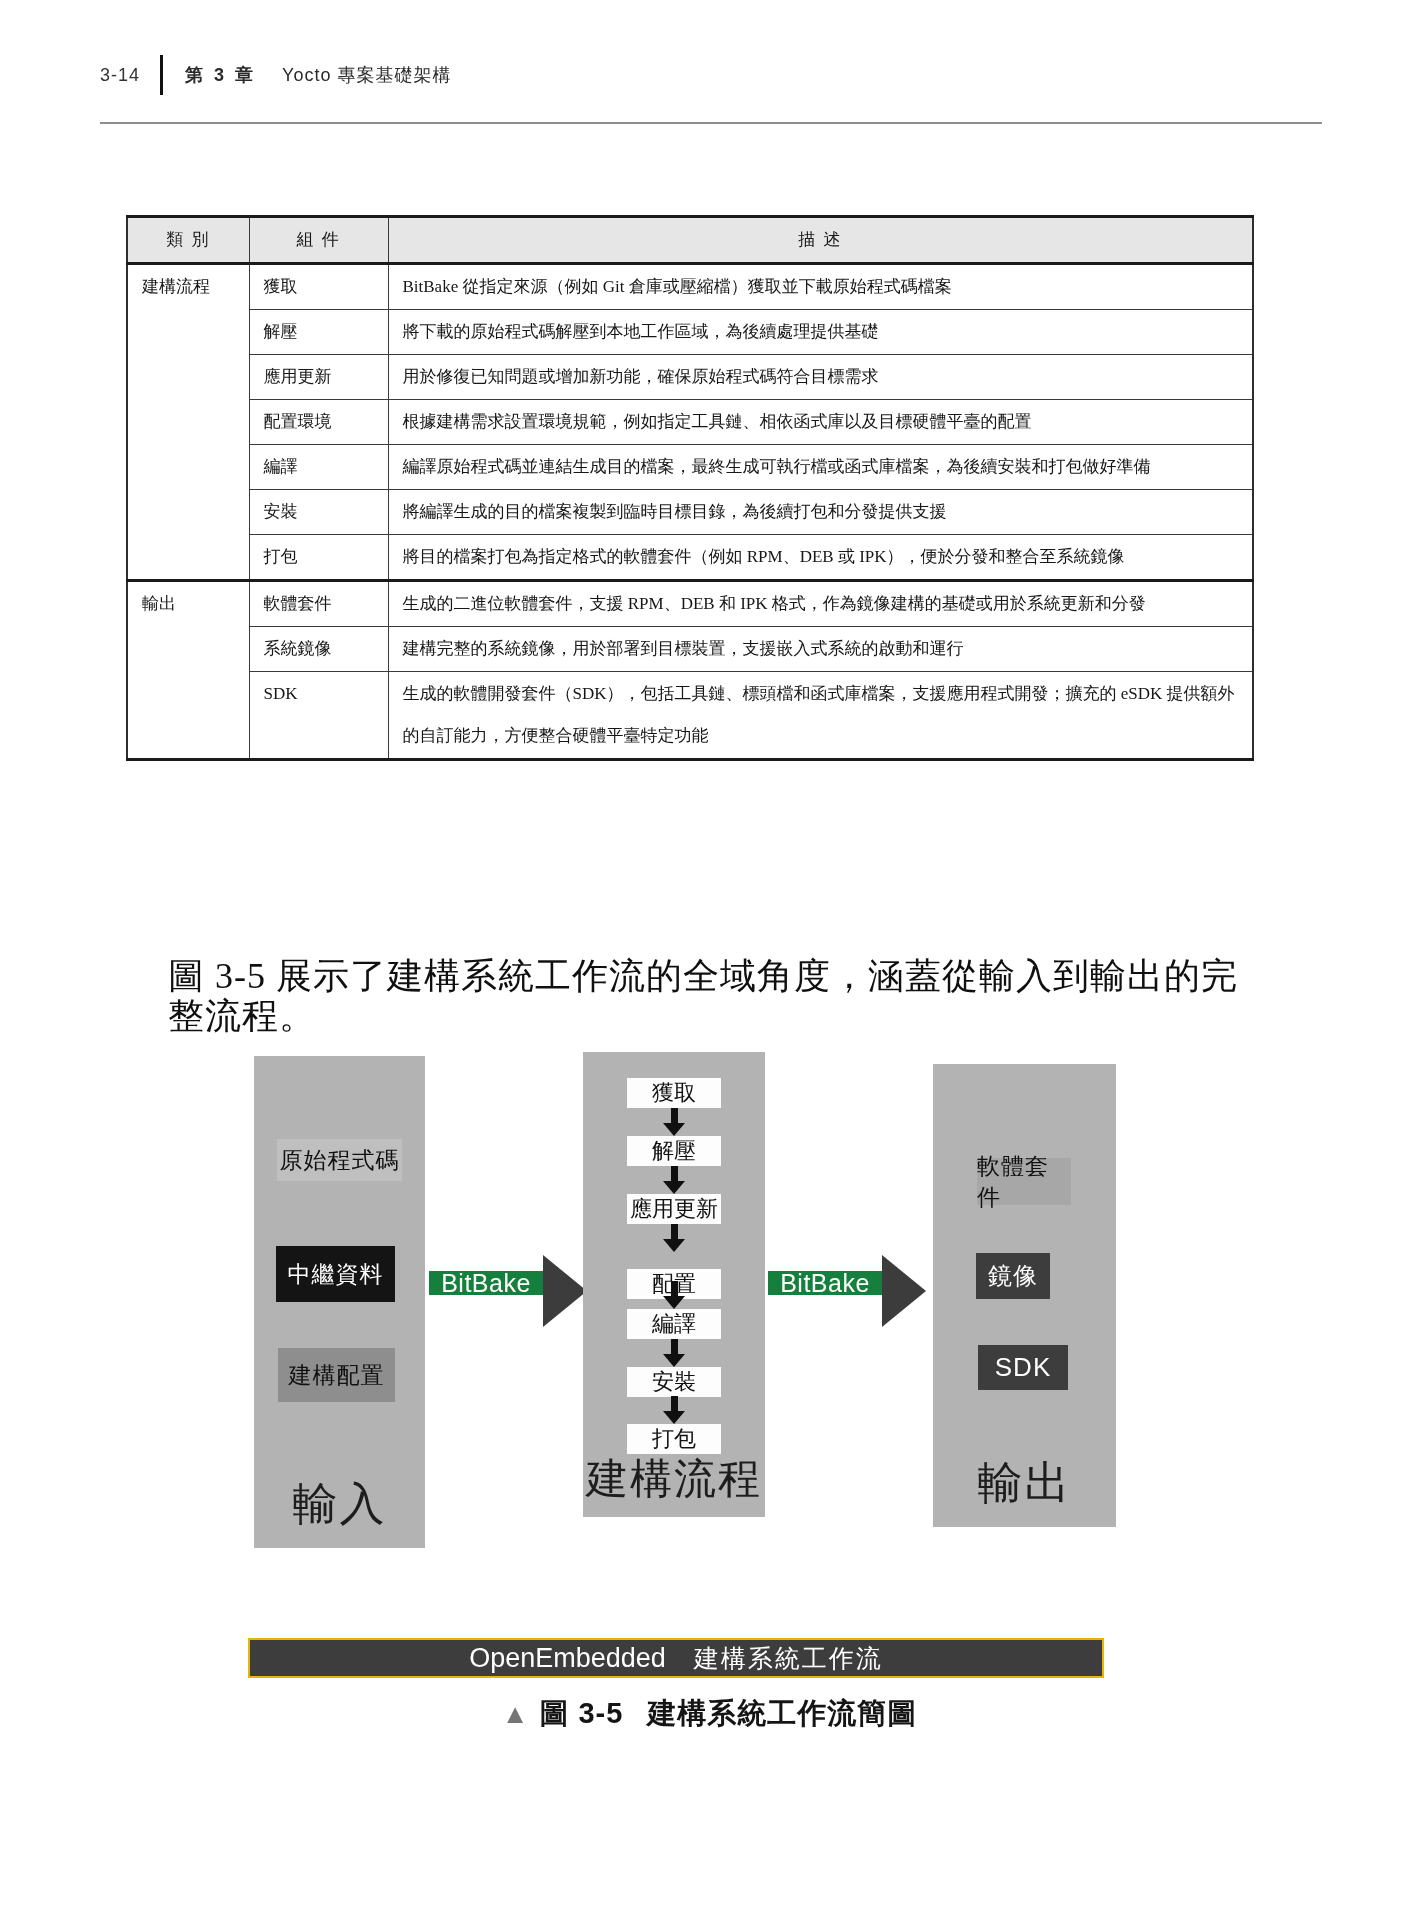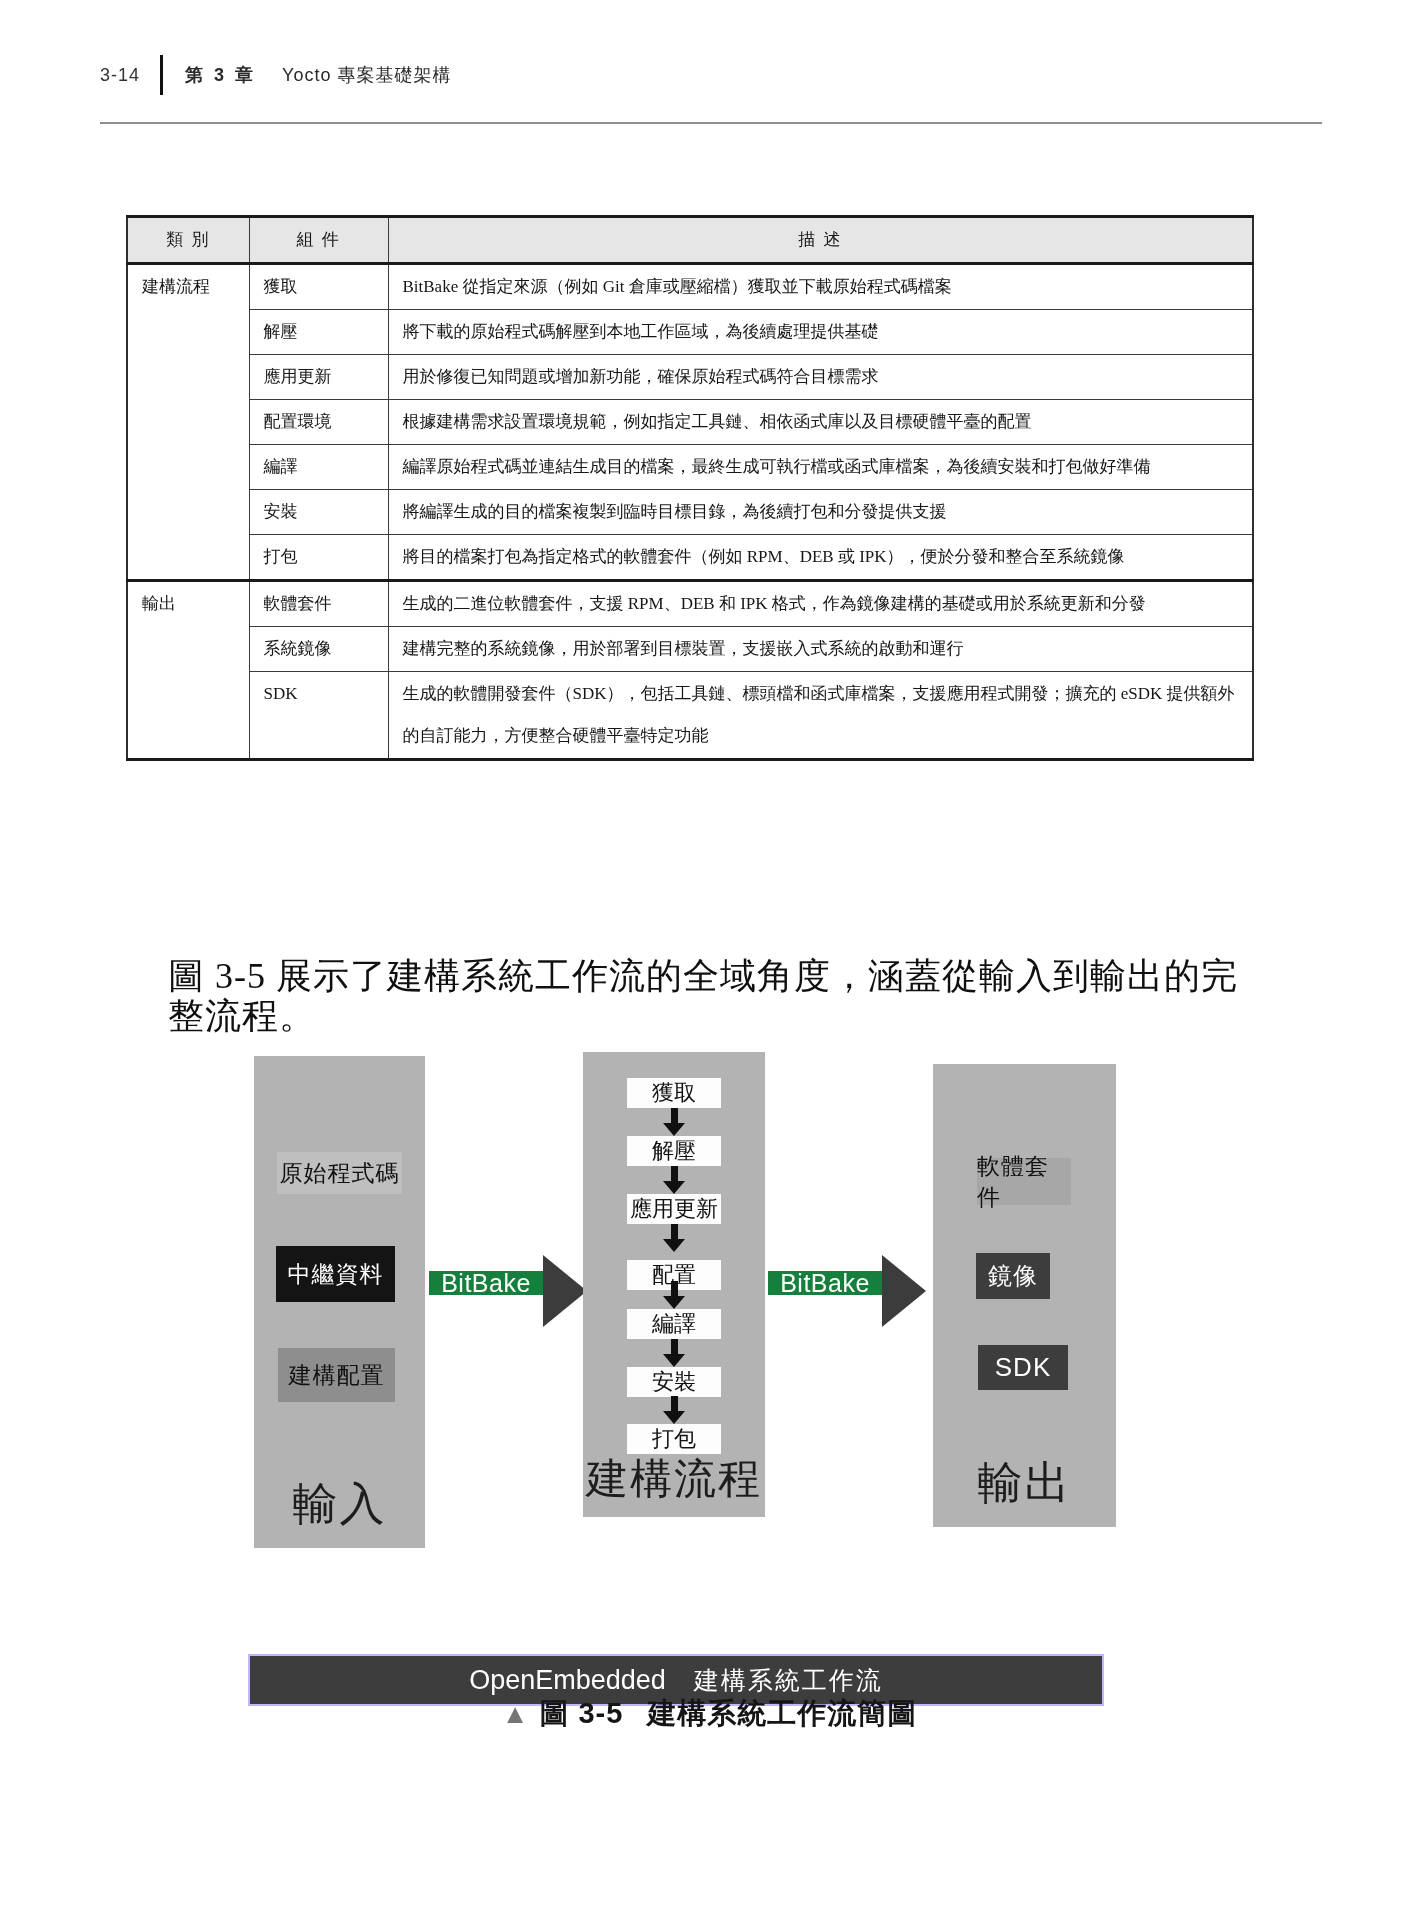--- a/index.html
+++ b/index.html
@@ -64,40 +64,40 @@
   
   .panel{position:absolute;background:#b3b3b3;}
   .panel-input  {left:254px;top:1056px;width:171px;height:492px;}
   .panel-process{left:583px;top:1052px;width:182px;height:465px;}
   .panel-output {left:933px;top:1064px;width:183px;height:463px;}
 
   .chipbox{
     position:absolute;display:flex;align-items:center;justify-content:center;
     font-size:23px;letter-spacing:1px;
   }
-  .chip-light {left:23px;top:96px;width:125px;height:42px;background:#bfbfbf;color:#111;}
+  .chip-light {left:23px;top:83px;width:125px;height:42px;background:#bfbfbf;color:#111;}
   .chip-black {left:22px;top:190px;width:119px;height:56px;background:#141414;color:#fff;}
   .chip-medium{left:24px;top:292px;width:117px;height:54px;background:#8e8e8e;color:#111;}
 
   .chip-pkg {left:44px;top:94px;width:94px;height:47px;background:#a7a7a7;color:#111;}
   .chip-img {left:43px;top:189px;width:74px;height:46px;background:#3d3d3d;color:#fff;font-size:24px;}
   .chip-sdk {left:45px;top:281px;width:90px;height:45px;background:#3d3d3d;color:#fff;font-size:26px;}
 
   .panel-title{
     position:absolute;left:0;bottom:14px;width:100%;
     text-align:center;font-size:45px;color:#1d1d1d;letter-spacing:2px;
   }
   .panel-process .panel-title{font-size:42px;bottom:10px;}
 
   .step{
     position:absolute;left:44px;width:94px;height:30px;background:#fdfdfd;
     display:flex;align-items:center;justify-content:center;
     font-size:22px;color:#111;
   }
-  .s0{top:26px;}.s1{top:84px;}.s2{top:142px;}.s3{top:208px;text-align:right;}.s4{top:257px;}.s5{top:315px;}.s6{top:372px;}
+  .s0{top:26px;}.s1{top:84px;}.s2{top:142px;}.s3{top:217px;text-align:right;}.s4{top:257px;}.s5{top:315px;}.s6{top:372px;}
 
   .v-arrow{position:absolute;left:80px;width:22px;height:28px;
     display:flex;flex-direction:column;align-items:center;}
   .a0{top:56px;}.a1{top:114px;}.a2{top:172px;}.a3{top:229px;}.a4{top:287px;}.a5{top:344px;}
   .v-stem{width:7px;height:15px;background:#101010;}
   .v-head{width:0;height:0;border-left:11px solid transparent;border-right:11px solid transparent;border-top:13px solid #101010;}
 
   .bb-arrow{position:absolute;width:158px;height:72px;}
   .bb-arrow.first {left:429px;top:1255px;}
   .bb-arrow.second{left:768px;top:1255px;}
@@ -106,25 +106,24 @@
     display:flex;align-items:center;justify-content:center;
     color:#fff;font-size:25px;letter-spacing:0.5px;
   }
   .bb-head{
     position:absolute;left:114px;top:0;width:0;height:0;
     border-top:36px solid transparent;border-bottom:36px solid transparent;
     border-left:44px solid #3c3c3c;
   }
 
   .workflow-banner{
-    position:absolute;left:248px;top:1638px;width:856px;height:52px;
-    background:#3d3d3d;border:2px solid #c4b5fd;box-sizing:border-box;
+    position:absolute;left:248px;top:1638px;width:856px;height:40px;
+    background:#3d3d3d;border:2px solid #eab308;box-sizing:border-box;
     display:flex;align-items:center;justify-content:center;gap:28px;
     color:#fff;
-    margin-top:16px;
   }
   .banner-en{font-size:27px;}
   .banner-zh{font-size:25px;letter-spacing:2px;}
 
   .figure-caption{
     position:absolute;left:0;top:1694px;width:1419px;
     display:flex;align-items:center;justify-content:center;gap:10px;
     font-size:29px;font-weight:bold;color:#151515;letter-spacing:1px;
   }
   .cap-tri{color:#757575;font-size:27px;font-weight:normal;}

